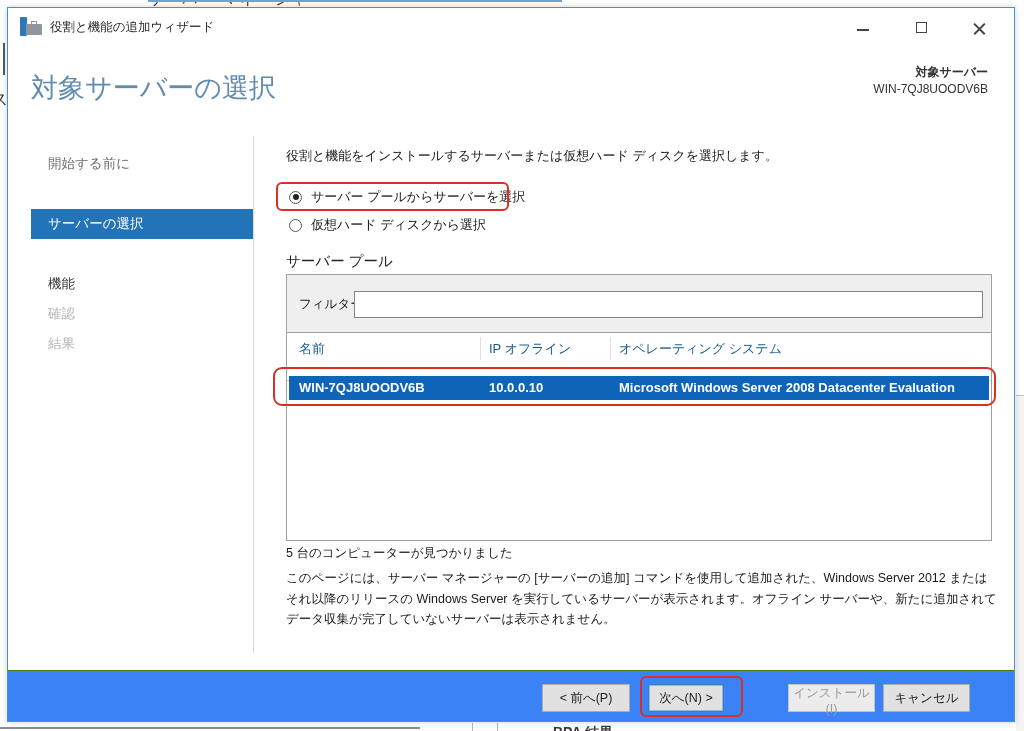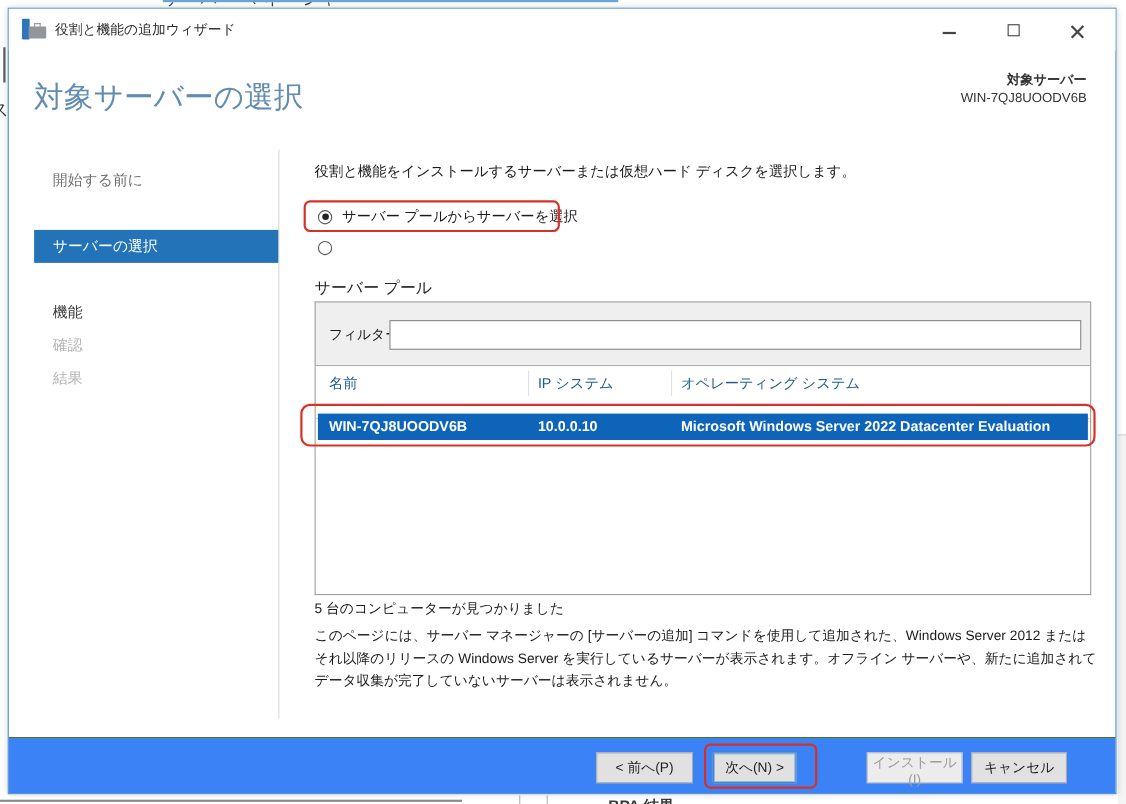--- a/index.html
+++ b/index.html
@@ -160,41 +160,42 @@
     <div class="nav-item state-disabled" style="top:321px">結果</div>
 
     <div class="intro">役割と機能をインストールするサーバーまたは仮想ハード ディスクを選択します。</div>
 
     <div class="radio-row radio-1">
       <div class="radio-dot checked"></div>
       <div class="radio-label">サーバー プールからサーバーを選択</div>
     </div>
     <div class="radio-row radio-2">
       <div class="radio-dot"></div>
+      <div class="radio-label">仮想ハード ディスクから選択</div>
     </div>
 
     <div class="pool-title">サーバー プール</div>
 
     <div class="filter-box">
       <div class="filter-label">フィルター:</div>
       <input class="filter-input" type="text" value="" style="">
     </div>
 
     <div class="server-table">
       <div class="thead">
         <div class="th th-name">名前</div>
         <div class="col-sep sep-1"></div>
-        <div class="th th-ip">IP システム</div>
+        <div class="th th-ip">IP オフライン</div>
         <div class="col-sep sep-2"></div>
         <div class="th th-os">オペレーティング システム</div>
       </div>
       <div class="trow">
         <div class="td td-name">WIN-7QJ8UOODV6B</div>
         <div class="td td-ip">10.0.0.10</div>
-        <div class="td td-os">Microsoft Windows Server 2022 Datacenter Evaluation</div>
+        <div class="td td-os">Microsoft Windows Server 2008 Datacenter Evaluation</div>
       </div>
     </div>
 
     <div class="found-text">5 台のコンピューターが見つかりました</div>
     <div class="description">このページには、サーバー マネージャーの [サーバーの追加] コマンドを使用して追加された、Windows Server 2012 またはそれ以降のリリースの Windows Server を実行しているサーバーが表示されます。オフライン サーバーや、新たに追加されてデータ収集が完了していないサーバーは表示されません。</div>
 
     <div class="footer">
       <button class="btn btn-back">&lt; 前へ(P)</button>
       <button class="btn btn-next">次へ(N) &gt;</button>
       <button class="btn btn-install" disabled="">インストール(I)</button>

